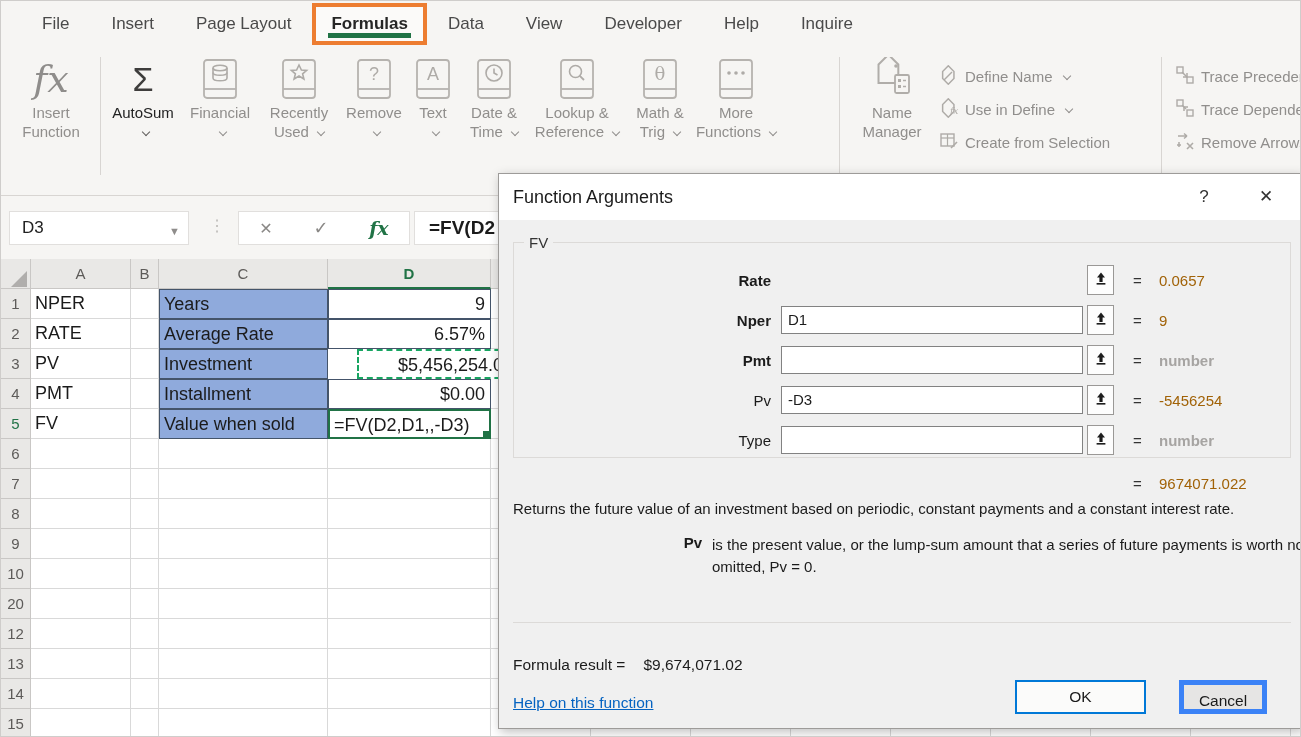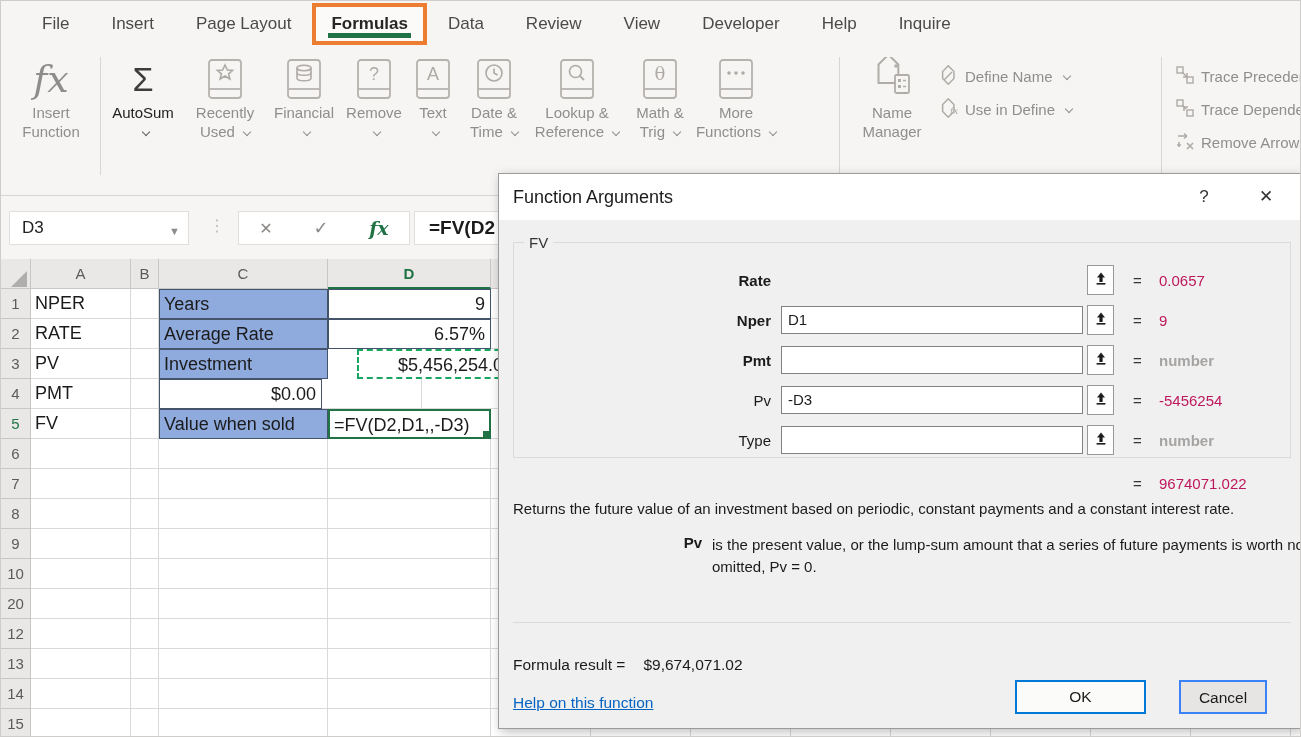--- a/index.html
+++ b/index.html
@@ -58,33 +58,33 @@
   #dlg-help-btn { left:683px; }
   #dlg-close-btn { left:745px; }
   #groupbox { position:absolute; left:14px; top:68px; width:778px; height:216px; border:1px solid #dcdad8; }
   #groupbox-label { position:absolute; left:10px; top:-9px; background:#f0f0f0; padding:0 5px; font-size:15px; color:#333; }
   .fld-row { position:absolute; left:0; width:804px; height:29px; }
   .fld-label { position:absolute; left:14px; width:258px; text-align:right; font-size:15px; color:#1b1b1b; line-height:29px; }
   .fld-label.req { font-weight:bold; }
   .fld-input { position:absolute; left:282px; top:0; width:302px; height:28px; background:#fff; border:1px solid #828282; font-size:15px; color:#1b1b1b; line-height:26px; padding:0 6px; }
   .fld-range { position:absolute; left:588px; top:-1px; width:27px; height:30px; background:#fdfdfd; border:1px solid #9a9896; display:flex; align-items:center; justify-content:center; }
   .fld-eq { position:absolute; left:634px; font-size:15px; color:#333; line-height:29px; }
-  .fld-res { position:absolute; left:660px; font-size:15px; color:#be185d; line-height:29px; }
+  .fld-res { position:absolute; left:660px; font-size:15px; color:#a16207; line-height:29px; }
   .fld-res.ph { color:#a6a4a2; font-weight:bold; }
   #dlg-result-row { position:absolute; left:0; top:300px; width:804px; height:20px; }
   #dlg-result-row .fld-eq, #dlg-result-row .fld-res { line-height:20px; }
   #dlg-desc { position:absolute; left:14px; top:326px; width:778px; font-size:15px; color:#1b1b1b; }
   #arg-help-label { position:absolute; left:14px; top:360px; width:189px; text-align:right; font-weight:bold; font-size:15px; color:#1b1b1b; }
   #arg-help-text { position:absolute; left:213px; top:360px; width:620px; font-size:15px; color:#1b1b1b; line-height:22px; }
   #dlg-sep { position:absolute; left:14px; top:448px; width:778px; height:1px; background:#dcdad8; }
   #dlg-formula-result { position:absolute; left:14px; top:482px; font-size:15.5px; color:#1b1b1b; }
   #dlg-formula-result b { font-weight:normal; margin-left:18px; }
   #dlg-help-link { position:absolute; left:14px; top:520px; font-size:15.5px; color:#0563c1; text-decoration:underline; }
   #ok-btn { position:absolute; left:516px; top:506px; width:131px; height:34px; background:#fbfbfa; border:2px solid #0078d7; font-size:15.5px; color:#1b1b1b; text-align:center; line-height:30px; }
-  #cancel-btn { position:absolute; left:680px; top:506px; width:88px; height:34px; background:#e6e5e4; border:2px solid #3b82f6; font-size:15.5px; color:#1b1b1b; text-align:center; line-height:32px; }
+  #cancel-btn { position:absolute; left:680px; top:506px; width:88px; height:34px; background:#e6e5e4; border:5px solid #3b82f6; font-size:15.5px; color:#1b1b1b; text-align:center; line-height:32px; }
 </style>
 </head>
 <body>
 
 <div id="root">
 
   <div id="tab-bar" class="abs">
       <div class="tab">
         <span>File</span>
       </div>
@@ -92,23 +92,20 @@
         <span>Insert</span>
       </div>
       <div class="tab">
         <span>Page Layout</span>
       </div>
       <div class="tab selected">
         <span>Formulas</span>
       </div>
       <div class="tab">
         <span>Data</span>
-      </div>
-      <div class="tab">
-        <span>Review</span>
       </div>
       <div class="tab">
         <span>View</span>
       </div>
       <div class="tab">
         <span>Developer</span>
       </div>
       <div class="tab">
         <span>Help</span>
       </div>
@@ -123,43 +120,43 @@
       <span>Insert</span>
       <span>Function</span>
     </div>
     <div class="rb-divider" style="left:99px;"></div>
     <div id="autosum" class="big-btn abs" style="left:104px; top:2px; width:76px;">
       <span class="ic sigma">Σ</span>
       <span>AutoSum</span>
       <span style="color:#605e5c;"><span class="chev"></span></span>
     </div>
     <div id="library-buttons" class="abs" style="left:182px; top:2px; display:flex;">
-        <div class="big-btn" style="width: 84px;">
-          <span class="ic">
-            <svg width="34" height="40" viewBox="0 0 34 40">
-              <rect x="1" y="1" width="32" height="38" rx="3" fill="none" stroke="#b6b3af" stroke-width="1.8"></rect>
-              <line x1="1" y1="30" x2="33" y2="30" stroke="#b6b3af" stroke-width="1.8"></line>
-              <path d="M17 6 L19.4 11 L24.6 11.4 L20.6 14.8 L21.9 20 L17 17 L12.1 20 L13.4 14.8 L9.4 11.4 L14.6 11 Z" fill="none" stroke="#aeaba7" stroke-width="1.6"></path>
-            </svg>
-          </span>
-          <span>Recently</span>
-          <span>Used <span class="chev"></span></span>
-        </div>
         <div class="big-btn" style="width: 74px;">
           <span class="ic">
             <svg width="34" height="40" viewBox="0 0 34 40">
               <rect x="1" y="1" width="32" height="38" rx="3" fill="none" stroke="#b6b3af" stroke-width="1.8"></rect>
               <line x1="1" y1="30" x2="33" y2="30" stroke="#b6b3af" stroke-width="1.8"></line>
               <ellipse cx="17" cy="9" rx="7" ry="2.8" fill="none" stroke="#aeaba7" stroke-width="1.6"></ellipse>
               <path d="M10 9 V19 C10 20.6 13.1 21.8 17 21.8 C20.9 21.8 24 20.6 24 19 V9" fill="none" stroke="#aeaba7" stroke-width="1.6"></path>
               <path d="M10 13.5 C10 15.1 13.1 16.3 17 16.3 C20.9 16.3 24 15.1 24 13.5" fill="none" stroke="#aeaba7" stroke-width="1.6"></path>
             </svg>
           </span>
           <span>Financial</span>
           <span><span class="chev"></span></span>
+        </div>
+        <div class="big-btn" style="width: 84px;">
+          <span class="ic">
+            <svg width="34" height="40" viewBox="0 0 34 40">
+              <rect x="1" y="1" width="32" height="38" rx="3" fill="none" stroke="#b6b3af" stroke-width="1.8"></rect>
+              <line x1="1" y1="30" x2="33" y2="30" stroke="#b6b3af" stroke-width="1.8"></line>
+              <path d="M17 6 L19.4 11 L24.6 11.4 L20.6 14.8 L21.9 20 L17 17 L12.1 20 L13.4 14.8 L9.4 11.4 L14.6 11 Z" fill="none" stroke="#aeaba7" stroke-width="1.6"></path>
+            </svg>
+          </span>
+          <span>Recently</span>
+          <span>Used <span class="chev"></span></span>
         </div>
         <div class="big-btn" style="width: 66px;">
           <span class="ic">
             <svg width="34" height="40" viewBox="0 0 34 40">
               <rect x="1" y="1" width="32" height="38" rx="3" fill="none" stroke="#b6b3af" stroke-width="1.8"></rect>
               <line x1="1" y1="30" x2="33" y2="30" stroke="#b6b3af" stroke-width="1.8"></line>
               <text x="17" y="21" text-anchor="middle" font-size="18" fill="#aeaba7" font-family="Liberation Sans, sans-serif">?</text>
             </svg>
           </span>
           <span>Remove</span>
@@ -255,20 +252,29 @@
         <span class="chev"></span>
       </div>
       <div class="small-btn" style="top: 49px;">
         <span><svg width="20" height="20" viewBox="0 0 20 20">
             <path d="M3 8 L8 3 L16 3 L16 11 L11 16 L3 16 Z" fill="none" stroke="#aeaba7" stroke-width="1.5" transform="rotate(-45 10 10)"></path>
             <text x="11" y="16" font-size="9" font-style="italic" fill="#aeaba7" font-family="DejaVu Serif, serif">fx</text>
           </svg></span>
         <span>Use in Define</span>
         <span class="chev"></span>
       </div>
+      <div class="small-btn" style="top: 82px;">
+        <span><svg width="20" height="20" viewBox="0 0 20 20">
+            <rect x="2" y="3" width="13" height="12" fill="none" stroke="#aeaba7" stroke-width="1.4"></rect>
+            <line x1="2" y1="7" x2="15" y2="7" stroke="#aeaba7" stroke-width="1.2"></line>
+            <line x1="8.5" y1="3" x2="8.5" y2="15" stroke="#aeaba7" stroke-width="1.2"></line>
+            <line x1="12" y1="17" x2="18" y2="11" stroke="#aeaba7" stroke-width="1.6"></line>
+          </svg></span>
+        <span>Create from Selection</span>
+      </div>
       <div class="aud-btn" style="top: 16px;">
         <span><svg width="20" height="20" viewBox="0 0 20 20">
             <rect x="2" y="2" width="6" height="6" fill="none" stroke="#aeaba7" stroke-width="1.4"></rect>
             <rect x="12" y="12" width="6" height="6" fill="none" stroke="#aeaba7" stroke-width="1.4"></rect>
             <line x1="7" y1="7" x2="12" y2="12" stroke="#aeaba7" stroke-width="1.5"></line>
             <path d="M12 8 L12 12 L8 12" fill="none" stroke="#aeaba7" stroke-width="1.5"></path>
           </svg></span>
         <span>Trace Precedents</span>
       </div>
       <div class="aud-btn" style="top: 49px;">
@@ -368,20 +374,21 @@
         <div class="cell" style="width: 100px;"></div>
         <div class="cell" style="width: 100px;"></div>
         <div class="cell" style="width: 100px;"></div>
         <div class="cell" style="width: 100px;"></div>
         <div class="cell" style="width: 100px;"></div>
       </div>
       <div class="srow">
         <div class="hdr" style="width: 30px;">4</div>
         <div class="cell" style="width: 100px;">PMT</div>
         <div class="cell" style="width: 28px;"></div>
+        <div class="cell c-fill" style="width: 169px;">Installment</div>
         <div class="cell d-val" style="width: 163px;">$0.00</div>
         <div class="cell" style="width: 100px;"></div>
         <div class="cell" style="width: 100px;"></div>
         <div class="cell" style="width: 100px;"></div>
         <div class="cell" style="width: 100px;"></div>
         <div class="cell" style="width: 100px;"></div>
         <div class="cell" style="width: 100px;"></div>
         <div class="cell" style="width: 100px;"></div>
         <div class="cell" style="width: 100px;"></div>
         <div class="cell" style="width: 100px;"></div>

